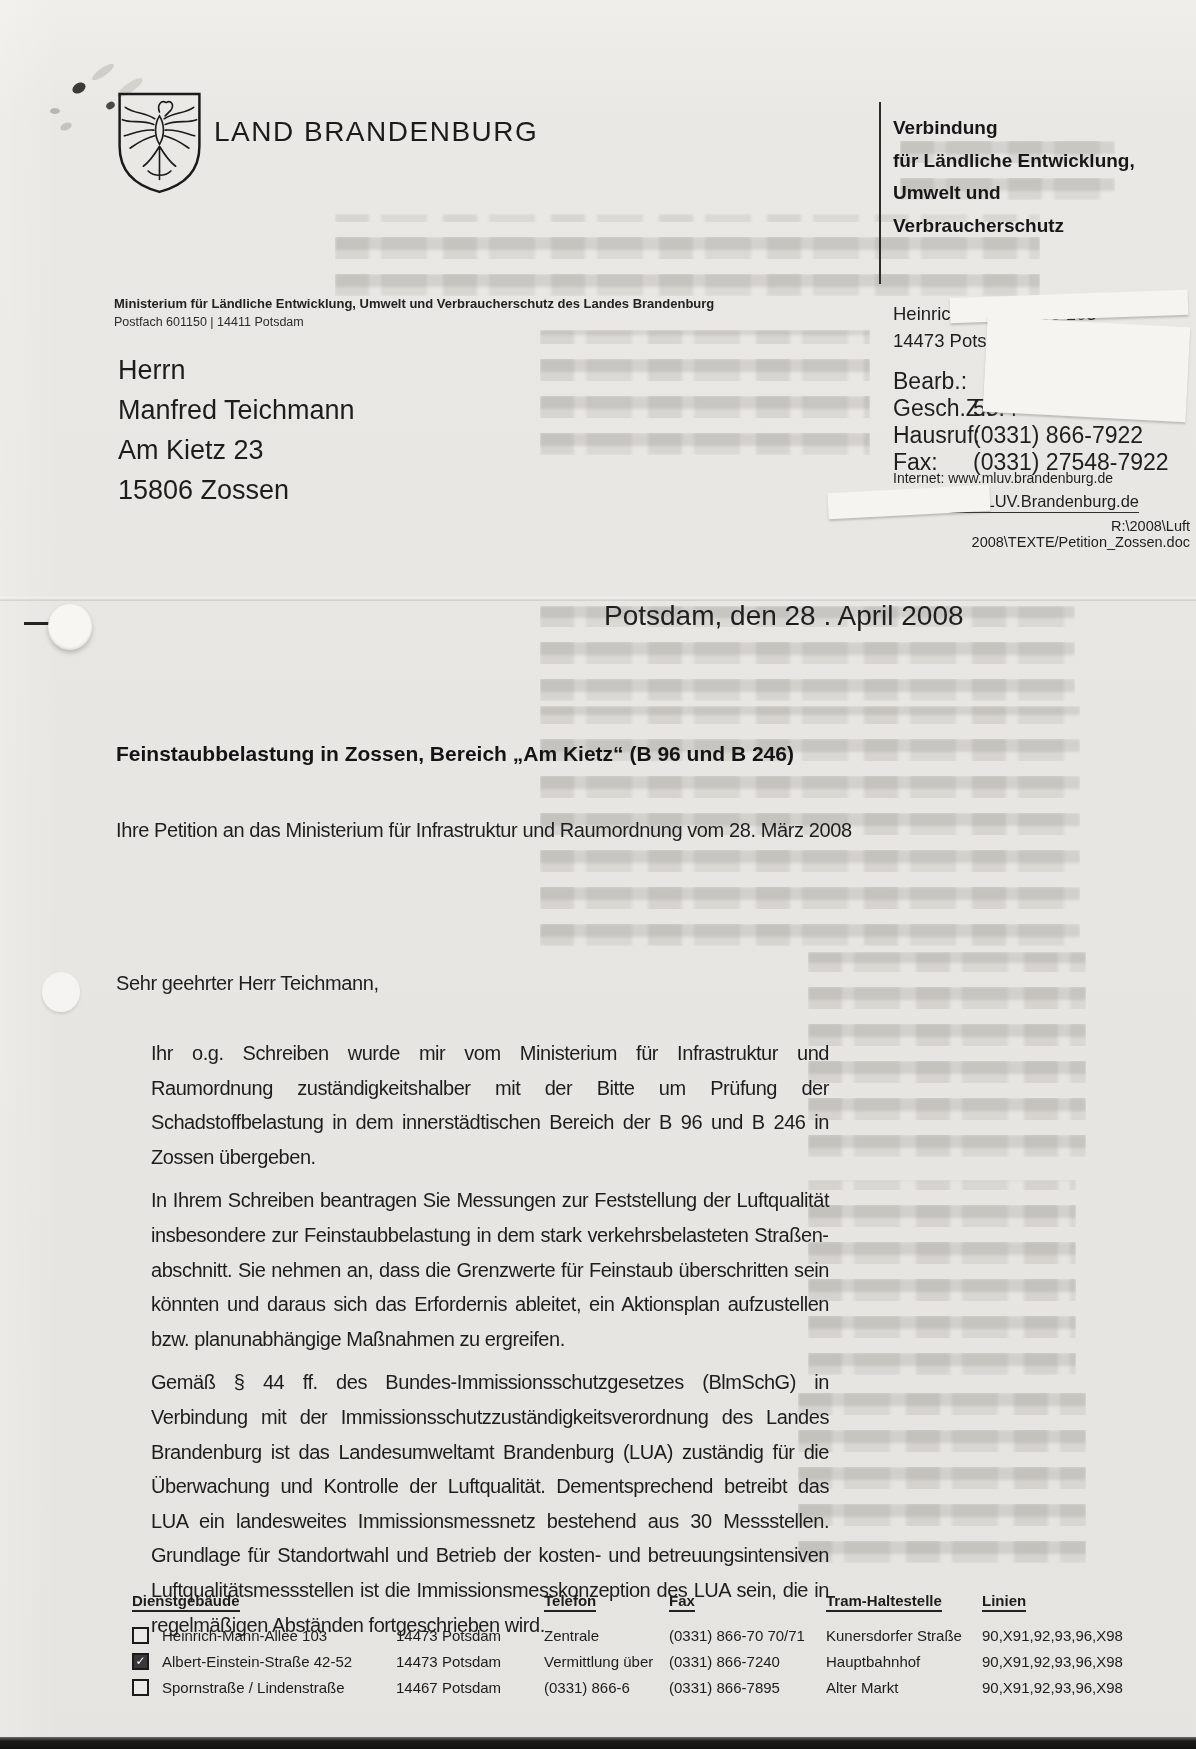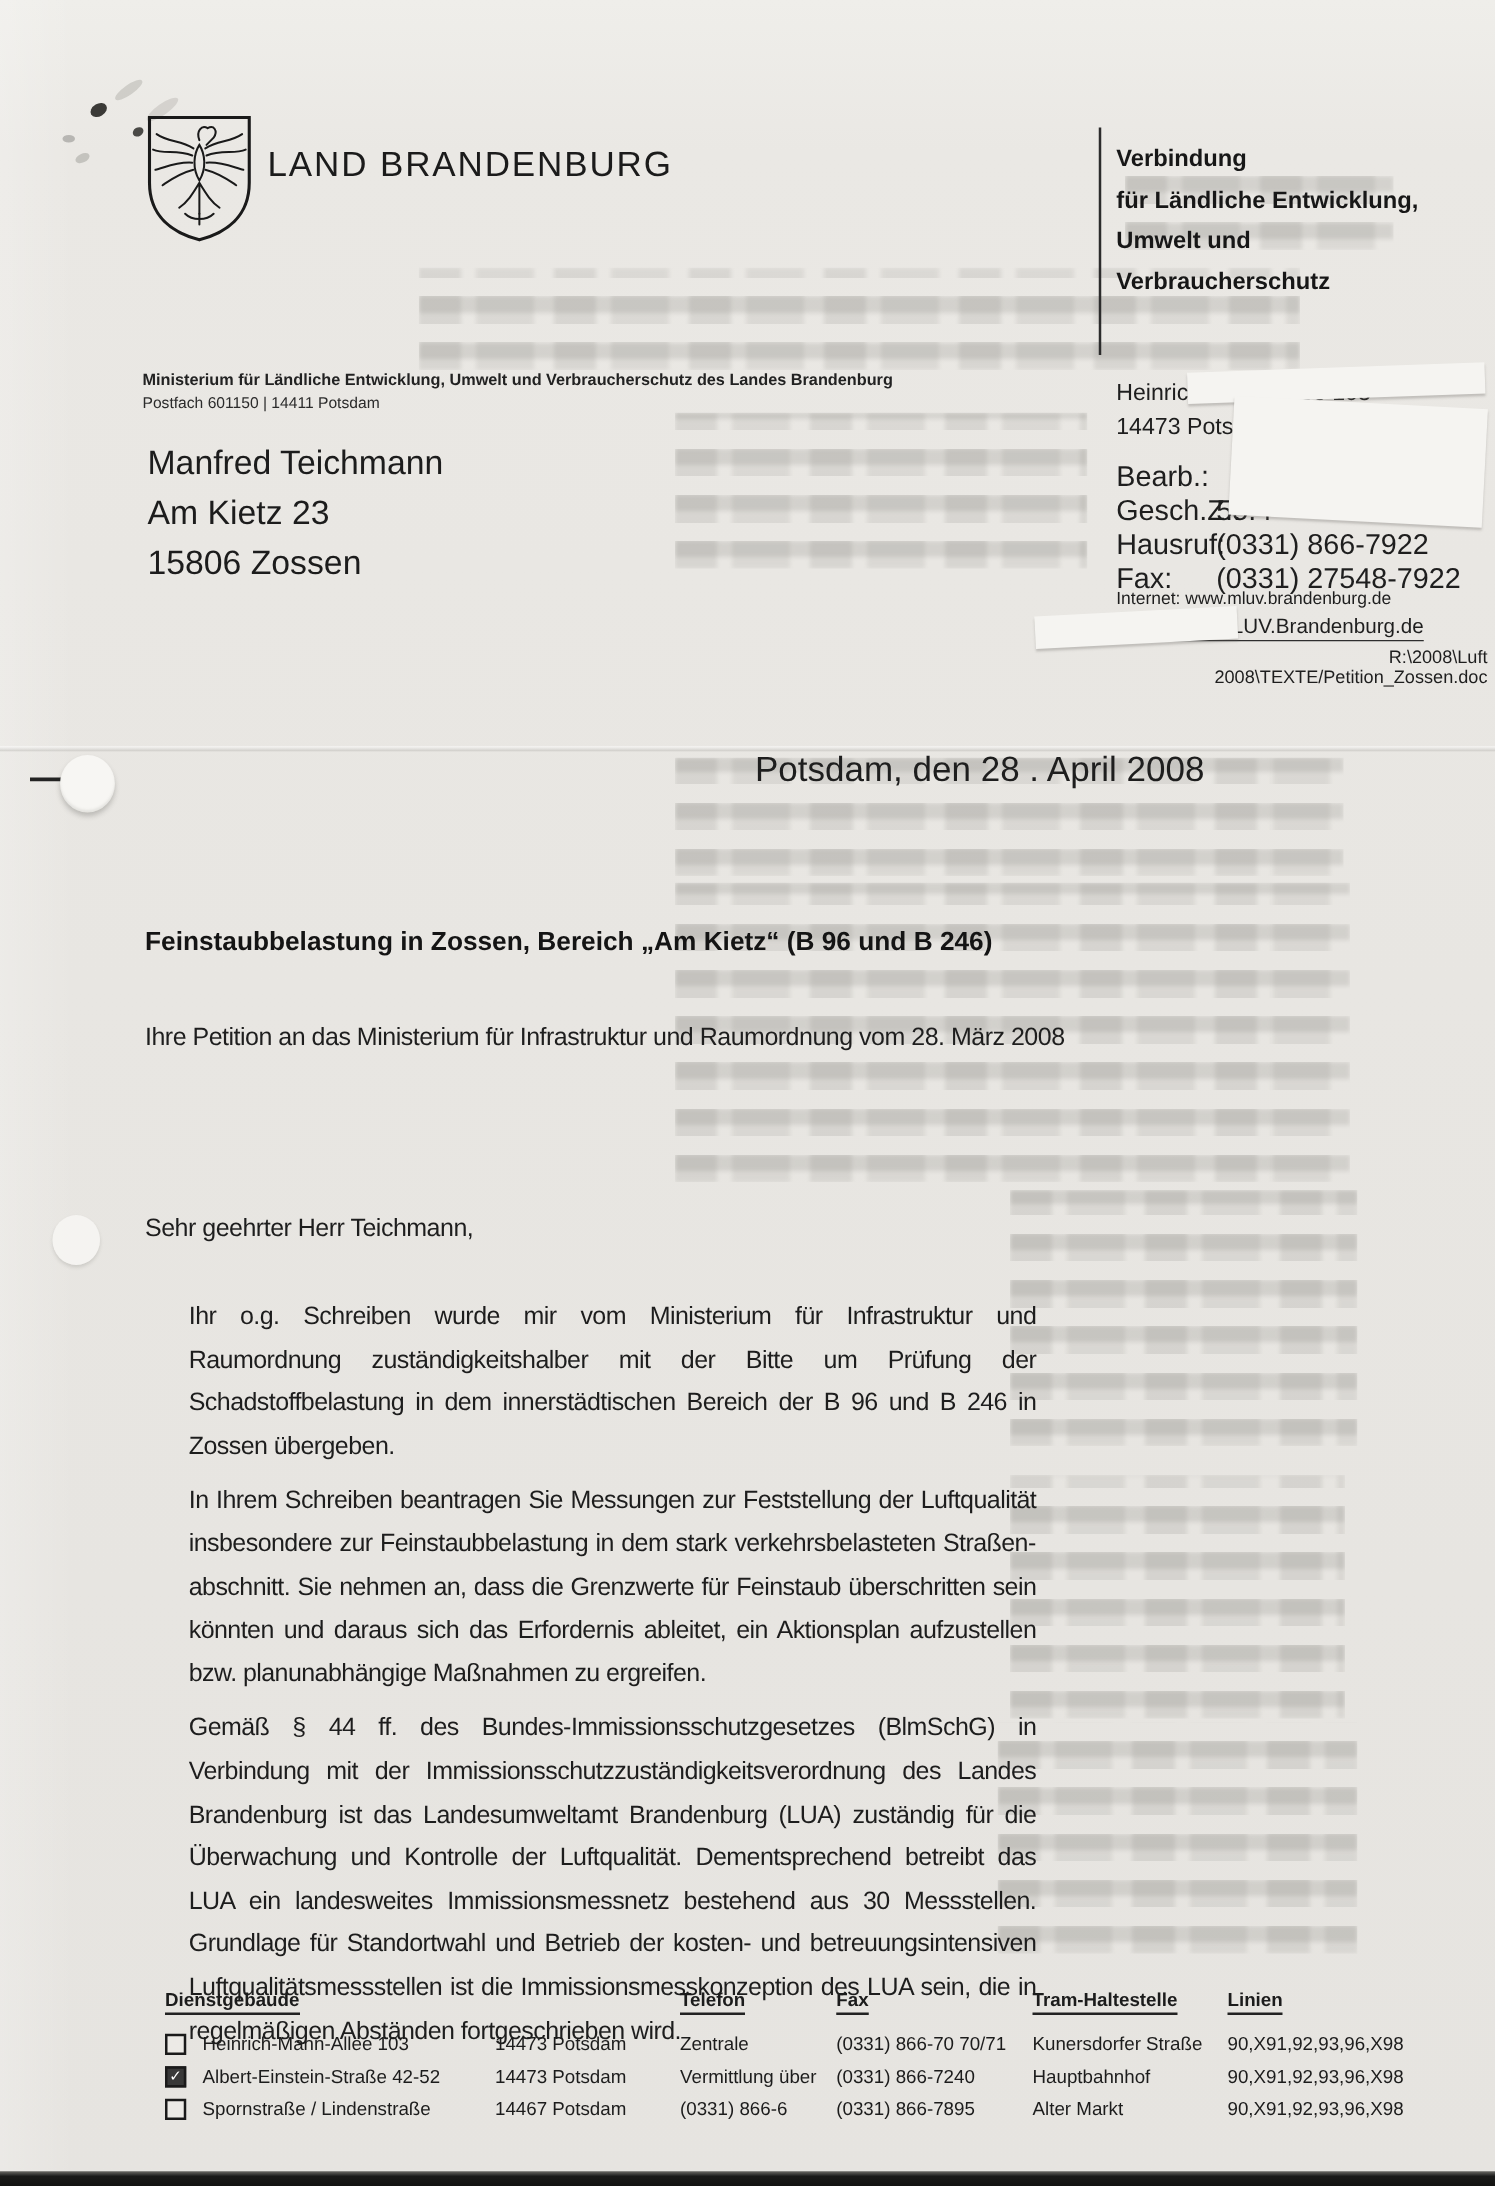--- a/index.html
+++ b/index.html
@@ -131,20 +131,21 @@
     <div>Verbindung</div>
     <div>für Ländliche Entwicklung,</div>
     <div>Umwelt und</div>
     <div>Verbraucherschutz</div>
   </div>
 
   <div class="abs sender1">Ministerium für Ländliche Entwicklung, Umwelt und Verbraucherschutz des Landes Brandenburg</div>
   <div class="abs sender2">Postfach 601150   |   14411 Potsdam</div>
 
   <div class="abs recipient">
+    <div>Herrn</div>
     <div>Manfred Teichmann</div>
     <div>Am Kietz 23</div>
     <div>15806 Zossen</div>
   </div>
 
   <div class="abs c-street">Heinrich-Mann-Allee 103</div>
   <div class="abs c-city">14473 Potsdam</div>
   <div class="abs whiteout wo1"></div>
   <div class="abs c-fields">
     <div class="row">

